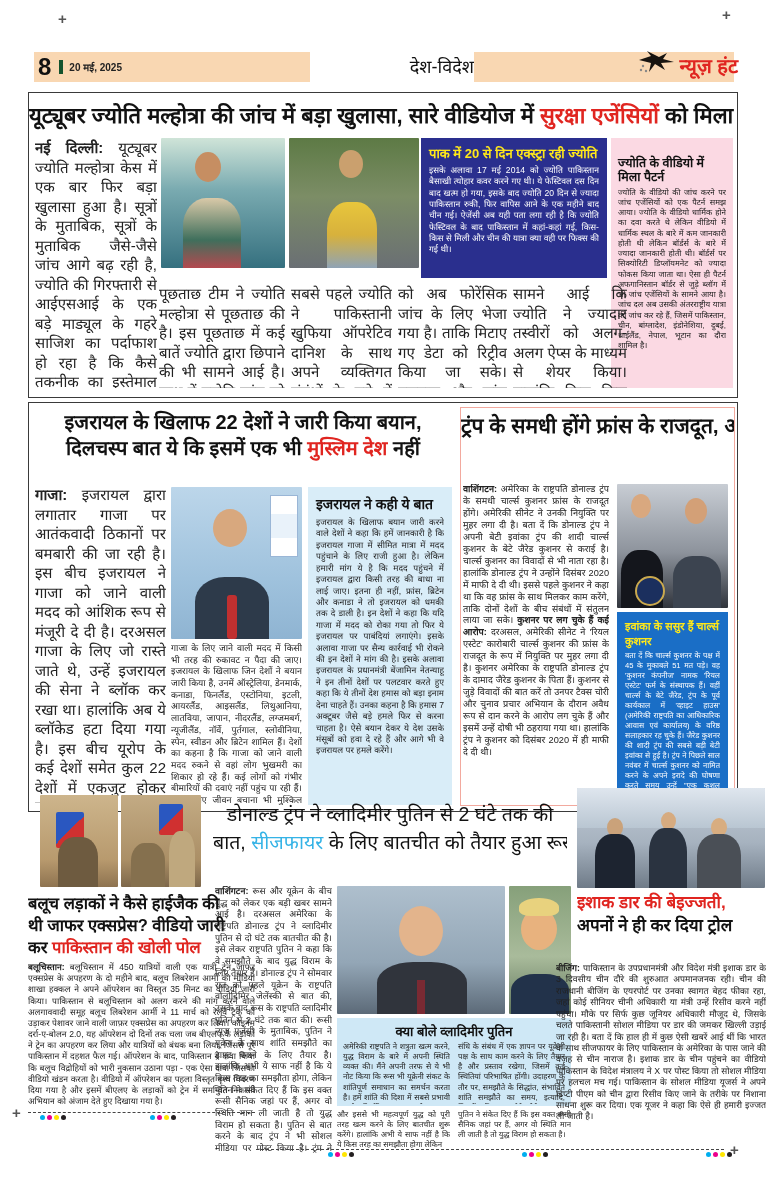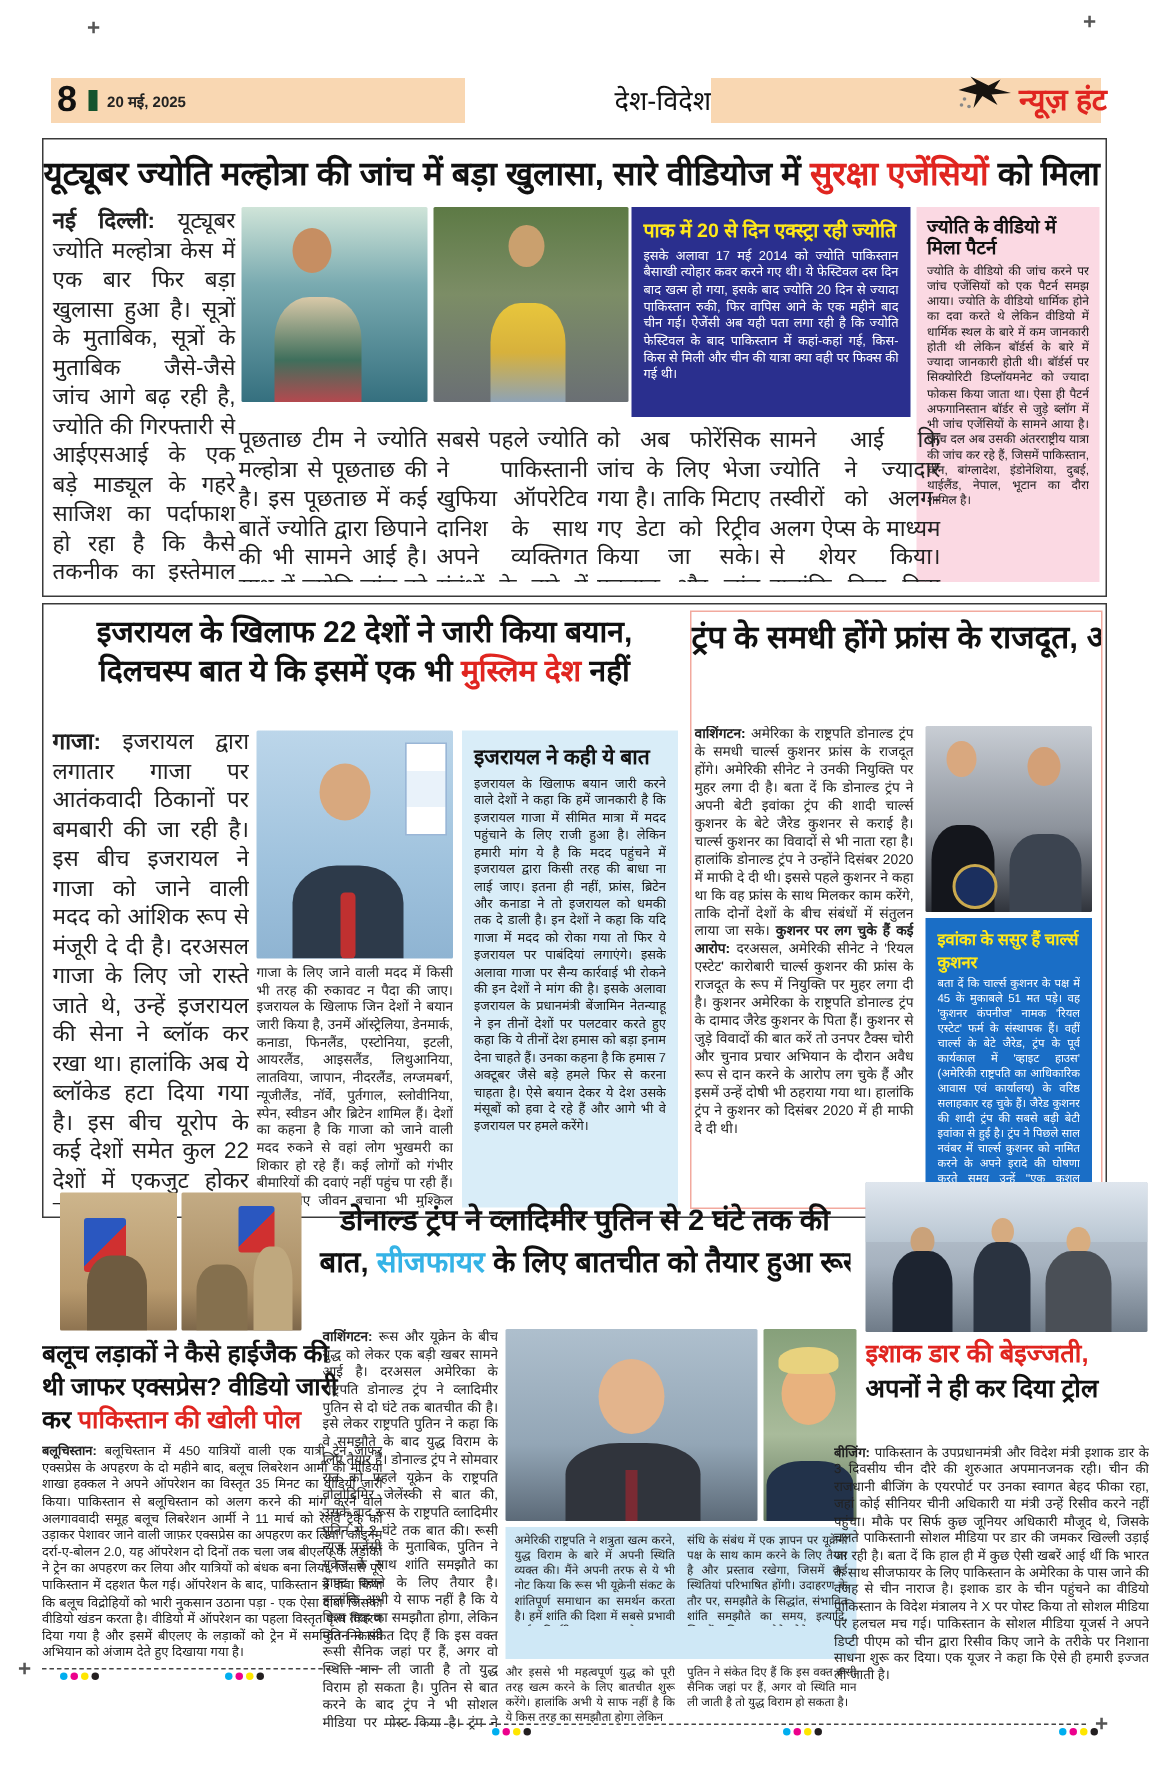--- a/index.html
+++ b/index.html
@@ -4,21 +4,21 @@
 <style>
   html,body{margin:0;padding:0;background:#fff;}
   .page{position:relative;width:768px;height:1187px;background:#fff;overflow:hidden;
         font-family:"Liberation Sans",sans-serif;color:#1a1a1a;}
   .crop{position:absolute;color:#555;font-size:15px;font-weight:bold;}
   
   .hdr{position:absolute;left:28px;top:48px;width:712px;height:38px;}
   .hdr-strip{position:absolute;top:4px;height:30px;background:#f9d7b2;}
   .hdr-left{left:6px;width:276px;display:flex;align-items:center;}
   .pageno{font-size:24px;font-weight:bold;color:#111;padding:0 8px 0 4px;}
-  .hdr-date{font-size:10px;font-weight:bold;border-left:6px solid #14532d;padding-left:6px;color:#222;}
+  .hdr-date{font-size:10px;font-weight:bold;border-left:4px solid #14532d;padding-left:6px;color:#222;}
   .hdr-sec{position:absolute;left:296px;top:6px;width:150px;text-align:right;font-size:18px;font-weight:normal;color:#111;}
   .hdr-right{left:446px;width:260px;}
   .masthead{position:absolute;right:2px;top:2px;display:flex;align-items:center;gap:4px;}
   .masthead-text{font-size:20px;font-weight:bold;color:#e02520;}
   
   .bt{font-size:15px;line-height:1.3;text-align:justify;color:#222;overflow:hidden;}
   .dl{font-weight:bold;}
   .abs{position:absolute;}
   .ph{position:absolute;overflow:hidden;border-radius:1px;}
   .ph .face{position:absolute;border-radius:50%;}
@@ -28,21 +28,21 @@
   .red{color:#e02520;}
   .blue-t{color:#35b3e6;}
   .a1-body{position:relative;height:255px;}
   .a1-col1{left:6px;top:2px;width:122px;height:250px;}
   .row2{position:absolute;left:130px;top:148px;width:474px;display:grid;grid-template-columns:126px 101px 109px 114px;gap:6px;}
   .row2 .bt{height:104px;}
   .bluebox{position:absolute;background:#2a2f8e;color:#fff;padding:6px 8px;box-sizing:border-box;}
   .bluebox .ttl{color:#ffe81a;font-weight:bold;font-size:13px;margin-bottom:3px;}
   .bluebox .txt{font-size:8.6px;line-height:1.32;text-align:justify;overflow:hidden;}
   .a1-blue{left:392px;top:2px;width:186px;height:140px;}
-  .pinkbox{position:absolute;left:582px;top:2px;width:122px;height:250px;background:#fbd9e3;padding:6px 7px;box-sizing:border-box;}
+  .pinkbox{position:absolute;left:582px;top:2px;width:122px;height:250px;background:#fbd9e3;padding:18px 7px;box-sizing:border-box;}
   .pinkbox .ttl{font-size:12.5px;font-weight:bold;color:#111;line-height:1.15;margin-bottom:3px;}
   .pinkbox .txt{font-size:8px;line-height:1.28;text-align:justify;overflow:hidden;height:195px;}
   
   .mid{position:absolute;left:28px;top:402px;width:710px;height:410px;border:1.5px solid #3a3a3a;box-sizing:border-box;}
   .a2{position:absolute;left:0;top:0;width:428px;height:100%;}
   .a2-hl{margin-top:6px;text-align:center;font-size:20px;font-weight:bold;line-height:1.3;color:#111;white-space:nowrap;overflow:hidden;}
   .a2-col1{left:6px;top:82px;width:131px;height:318px;}
   .a2-ph{left:142px;top:84px;width:131px;height:152px;background:linear-gradient(180deg,#bcd6ea 0%,#9fc2dd 60%,#8fb4d2 100%);}
   .a2-cap{left:142px;top:240px;width:131px;height:162px;font-size:9px;}
   .lbluebox{position:absolute;left:279px;top:84px;width:144px;height:318px;background:#d9edf8;padding:7px 8px;box-sizing:border-box;}
@@ -55,21 +55,21 @@
   .a3-blue{left:156px;top:204px;width:111px;height:187px;}
   .a3-blue.bluebox{background:#1a6ec6;}
   .a3-blue .ttl{font-size:11px;}
   .a3-blue .txt{font-size:7.6px;height:148px;}
   
   .a4-ph1{left:40px;top:795px;width:78px;height:92px;background:linear-gradient(180deg,#cdb58c 0%,#b89a6e 70%,#8e7350 100%);}
   .a4-ph2{left:121px;top:795px;width:80px;height:92px;background:linear-gradient(180deg,#c3ab84 0%,#ab8f66 70%,#7d674a 100%);}
   .flagbit{position:absolute;left:20%;top:18%;width:36%;height:40%;background:linear-gradient(135deg,#2a57c0 0 50%,#d03030 50% 100%);border-radius:2px;}
   .a4-hl{position:absolute;left:28px;top:893px;width:228px;font-size:16.5px;font-weight:bold;line-height:1.32;color:#111;white-space:nowrap;overflow:hidden;}
   .a4-body{left:28px;top:962px;width:227px;height:148px;font-size:8.6px;}
-  .a5-hl{position:absolute;left:213px;top:800px;width:354px;text-align:center;font-size:19.5px;font-weight:bold;line-height:1.45;color:#111;white-space:nowrap;overflow:hidden;}
+  .a5-hl{position:absolute;left:213px;top:800px;width:354px;text-align:center;font-size:19.5px;font-weight:normal;line-height:1.45;color:#111;white-space:nowrap;overflow:hidden;}
   .a5-col1{left:215px;top:886px;width:117px;height:268px;font-size:9px;}
   .a5-ph1{left:337px;top:886px;width:168px;height:128px;background:linear-gradient(180deg,#aebfcd 0%,#93a6b6 60%,#5c6a78 100%);}
   .a5-ph2{left:509px;top:886px;width:62px;height:128px;background:linear-gradient(180deg,#86a07a 0%,#a9bb9b 55%,#60755c 100%);}
   .a5-box{position:absolute;left:337px;top:1018px;width:234px;height:88px;background:#cfe8f6;padding:4px 6px;box-sizing:border-box;}
   .a5-box .ttl{text-align:center;font-size:13px;font-weight:bold;color:#111;margin-bottom:2px;}
   .cols2{display:flex;gap:8px;}
   .cols2 .c{flex:1;font-size:7.8px;line-height:1.3;text-align:justify;overflow:hidden;height:62px;color:#222;}
   .a5-below{position:absolute;left:337px;top:1110px;width:234px;}
   .a5-below .c{height:46px;}
   .a6-ph{left:577px;top:788px;width:188px;height:100px;background:linear-gradient(180deg,#c3ccd6 0%,#a6b2bf 55%,#6f7b88 100%);}
@@ -219,20 +219,21 @@
     <div class="suit" style="left:40px;width:90px;height:52px;background:#30343c;"></div>
     <div style="position:absolute;left:80px;bottom:0;width:8px;height:34px;background:#7a2a33;"></div>
   </div>
   <div class="ph a5-ph2">
     <div class="face" style="left:12px;top:22px;width:36px;height:42px;background:#e8b27e;"></div>
     <div style="position:absolute;left:10px;top:12px;width:40px;height:18px;border-radius:50% 50% 30% 30%;background:#e8d27e;"></div>
     <div class="suit" style="left:2px;width:58px;height:40px;background:#22324a;"></div>
   </div>
 
   <div class="a5-box">
+    <div class="ttl">क्या बोले व्लादिमीर पुतिन</div>
     <div class="cols2">
       <div class="c">अमेरिकी राष्ट्रपति ने शत्रुता खत्म करने, युद्ध विराम के बारे में अपनी स्थिति व्यक्त की। मैंने अपनी तरफ से ये भी नोट किया कि रूस भी यूक्रेनी संकट के शांतिपूर्ण समाधान का समर्थन करता है। हमें शांति की दिशा में सबसे प्रभावी मार्ग निर्धारित करना होगा। हम अमेरिकी राष्ट्रपति के साथ इस बात पर सहमत हुए कि रूस संभावित शांति</div>
       <div class="c">संधि के संबंध में एक ज्ञापन पर यूक्रेनी पक्ष के साथ काम करने के लिए तैयार है और प्रस्ताव रखेगा, जिसमें कई स्थितियां परिभाषित होंगी। उदाहरण के तौर पर, समझौते के सिद्धांत, संभावित शांति समझौते का समय, इत्यादि, जिसमें उचित समझौते होने पर एक निश्चित अवधि के लिए संभावित युद्ध विराम भी शामिल है।</div>
     </div>
   </div>
   <div class="a5-below cols2">
     <div class="c">और इससे भी महत्वपूर्ण युद्ध को पूरी तरह खत्म करने के लिए बातचीत शुरू करेंगे। हालांकि अभी ये साफ नहीं है कि ये किस तरह का समझौता होगा लेकिन</div>
     <div class="c">पुतिन ने संकेत दिए हैं कि इस वक्त रूसी सैनिक जहां पर हैं, अगर वो स्थिति मान ली जाती है तो युद्ध विराम हो सकता है।</div>
   </div>
 

